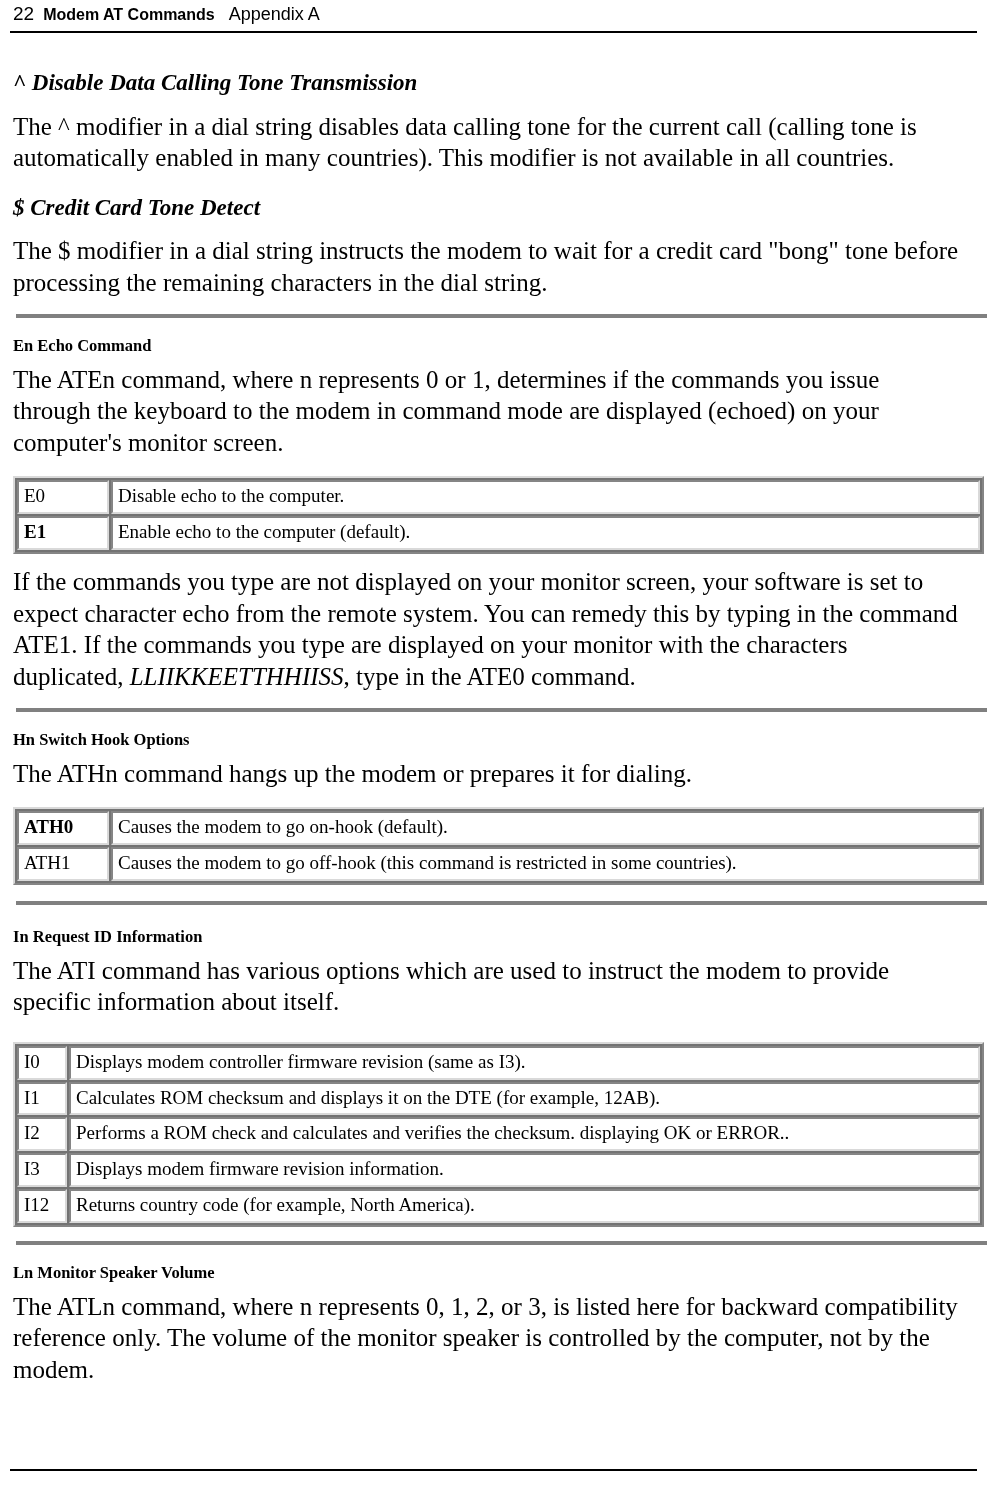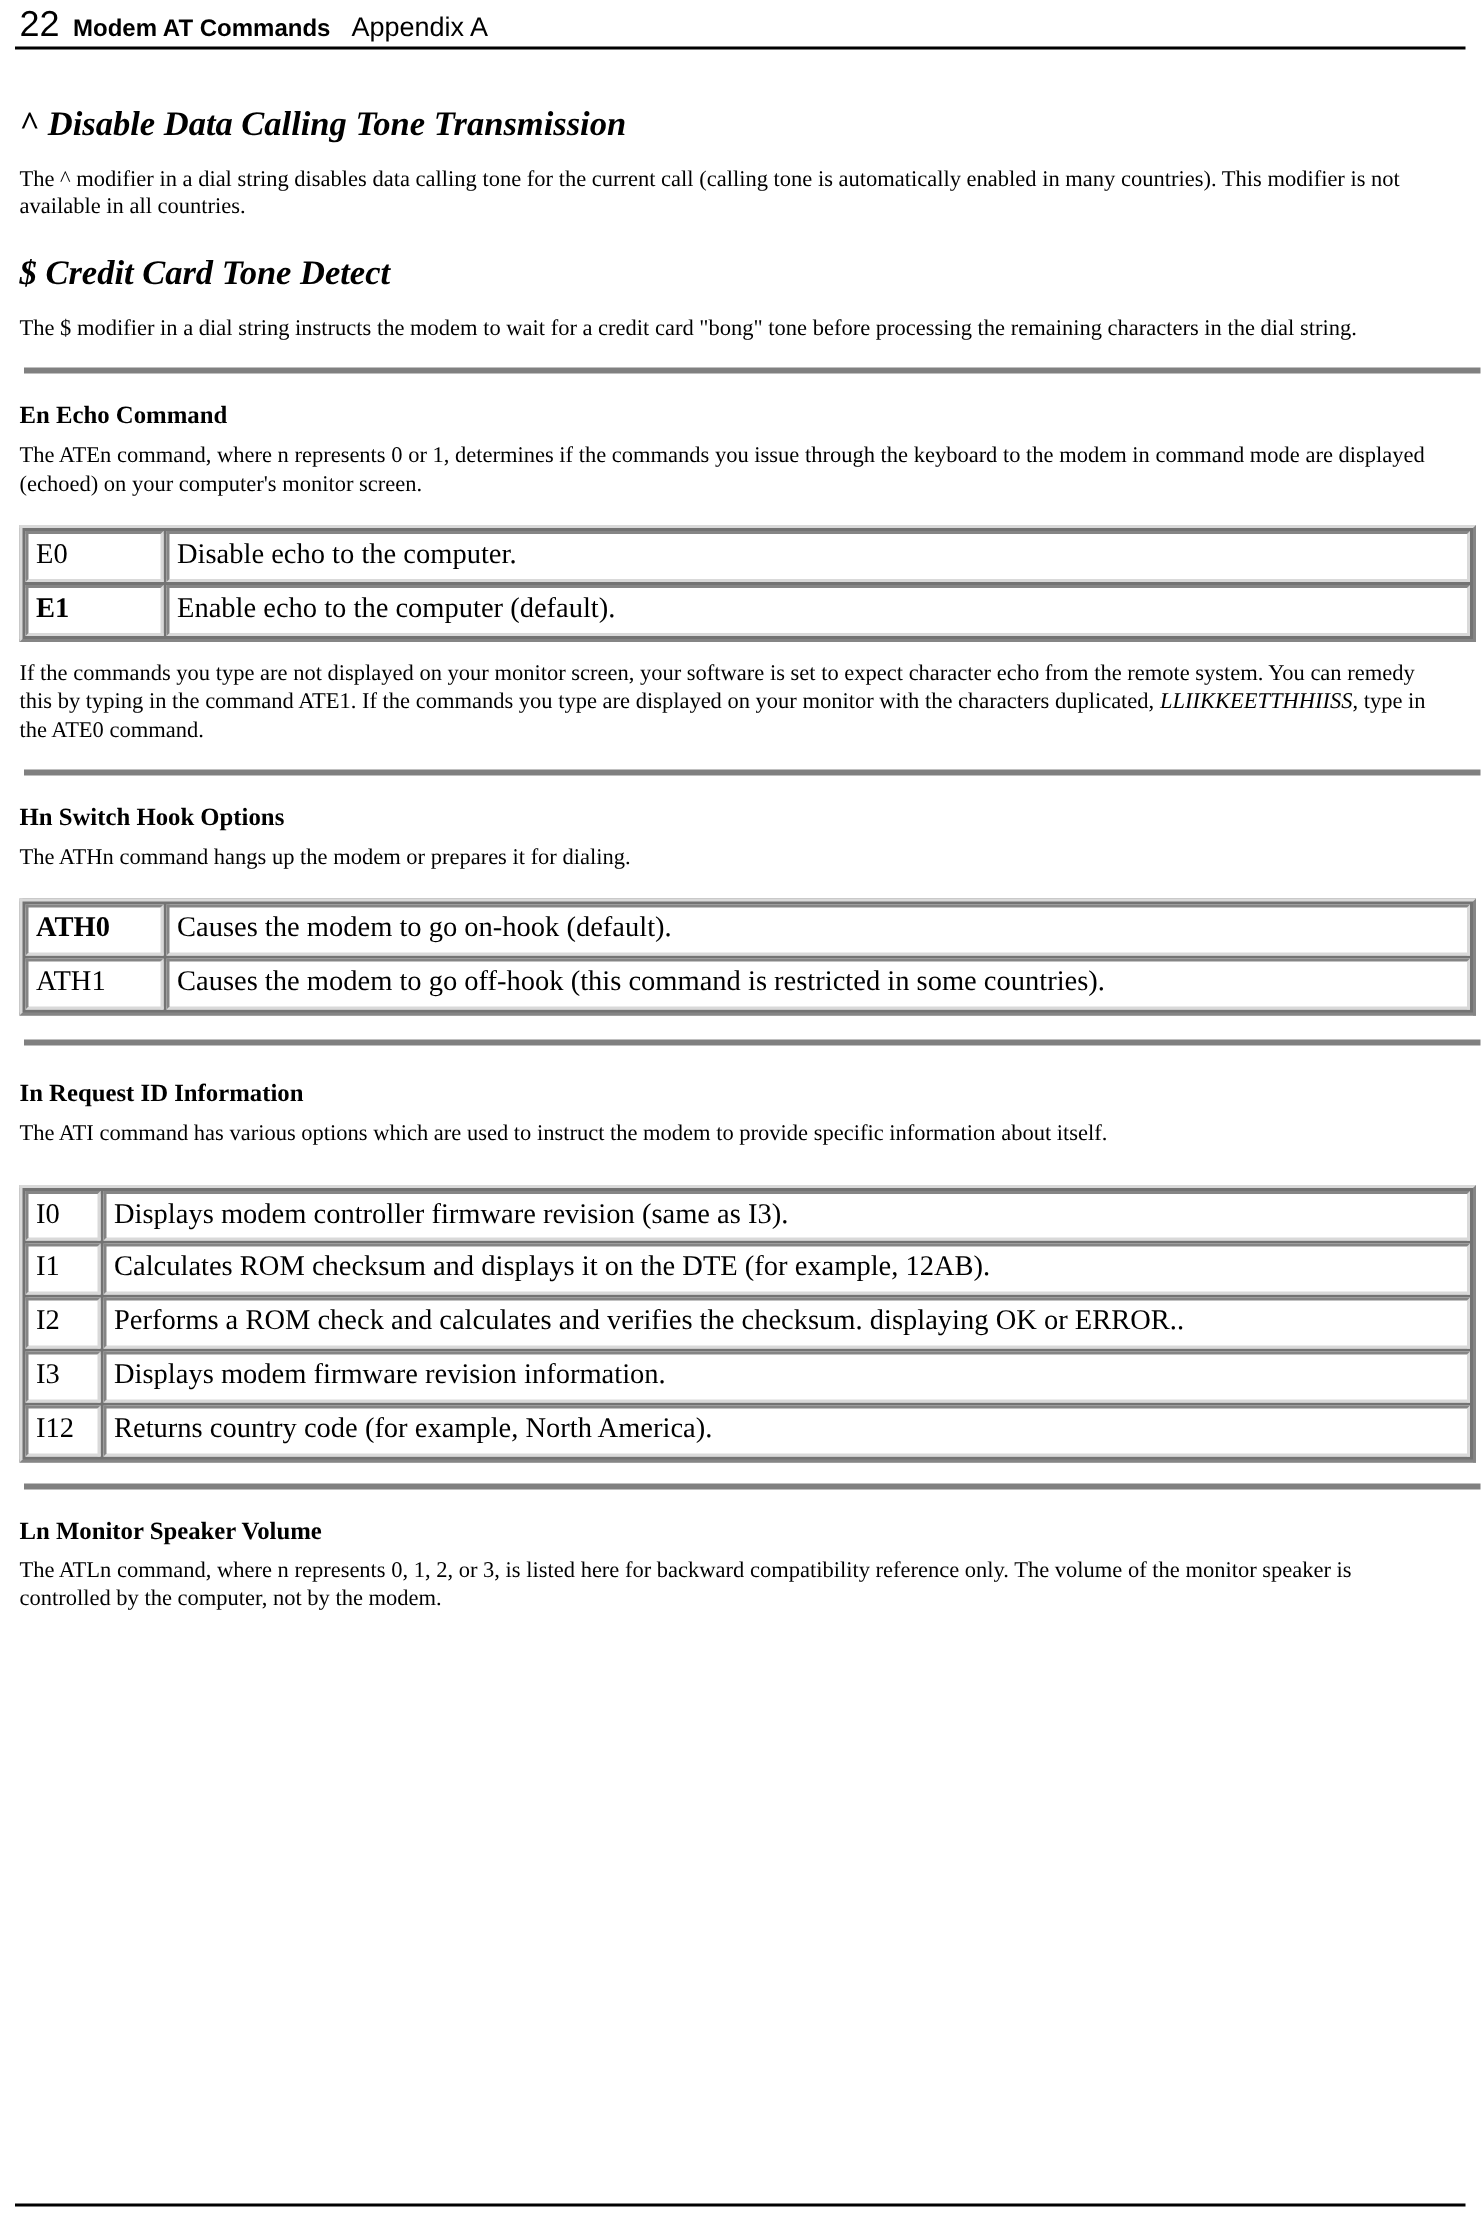--- a/index.html
+++ b/index.html
@@ -26,21 +26,21 @@
   
   .page-header {
     display: flex;
     align-items: baseline;
     font-family: "Liberation Sans", "DejaVu Sans", sans-serif;
     padding-top: 3px;
     padding-left: 3px;
     height: 26px;
   }
   .hdr-pageno {
-    font-size: 24px;
+    font-size: 19px;
     font-weight: normal;
     letter-spacing: 0px;
   }
   .hdr-title {
     font-size: 16px;
     font-weight: bold;
     margin-left: 9px;
   }
   .hdr-appendix {
     font-size: 18px;
@@ -64,21 +64,21 @@
     font-style: italic;
   }
   h3.sub-title {
     font-size: 16.5px;
     font-weight: bold;
     margin: 18px 0 8px 0;
     padding-left: 3px;
     line-height: 1.2;
   }
   p.body {
-    font-size: 15px;
+    font-size: 25px;
     line-height: 1.26;
     margin: 0 0 14px 0;
     padding-left: 3px;
     padding-right: 18px;
   }
   .ital { font-style: italic; }
 
   
   .gray-rule {
     height: 4px;

